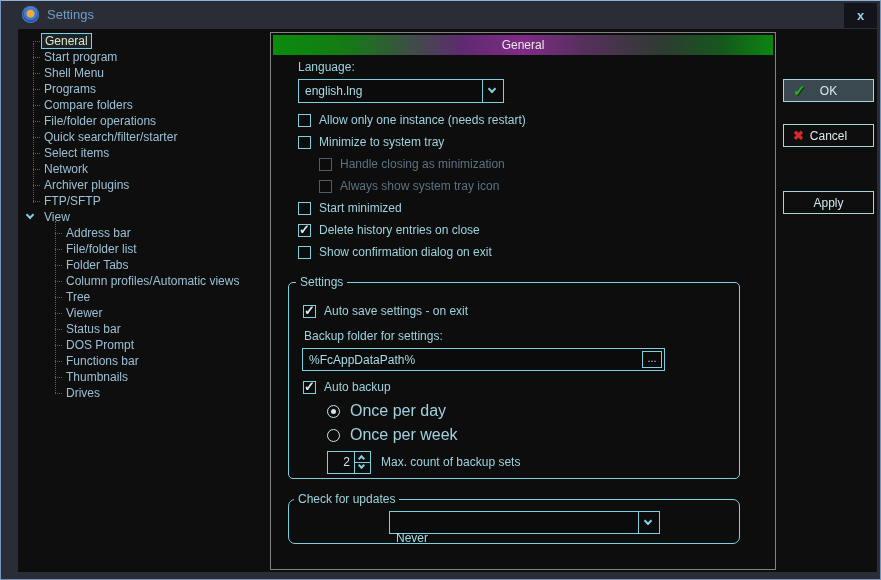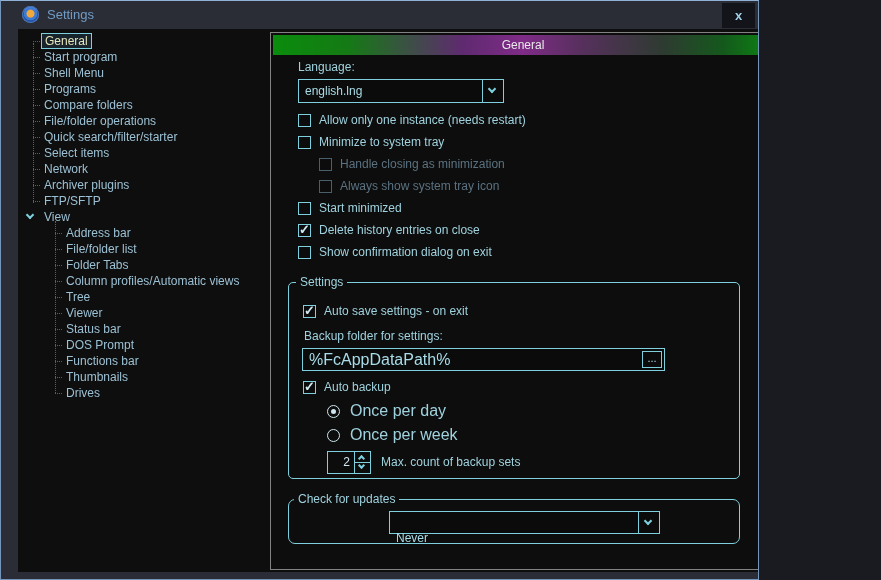--- a/index.html
+++ b/index.html
@@ -1,18 +1,18 @@
 <!DOCTYPE html>
 <html><head>
 <meta charset="utf-8">
 <style>
   * { margin:0; padding:0; box-sizing:border-box; }
   html,body { background:#1a1b20; font-family:"Liberation Sans", sans-serif; }
   .window {
-    position:relative; width:759px; height:580px;
+    position:relative; width:881px; height:580px;
     background:#2b2d36;
     border:1px solid #7596ba; border-top-color:#8fb2d6;
     overflow:hidden;
   }
   
   .titlebar { position:absolute; left:0; top:0; right:0; height:27px; }
   .globe {
     position:absolute; left:21px; top:5px; width:17px; height:17px; border-radius:50%;
     background:radial-gradient(circle at 50% 45%, #f2a93c 0 3.5px, #3d79d2 4.5px 6.5px, #1d4fa2 7px);
     box-shadow:inset 0 0 2px #9cc3f0;
@@ -73,21 +73,21 @@
   .group { position:absolute; border:1px solid #7fd0de; border-radius:5px; }
   .grp-settings { left:17px; top:249px; width:452px; height:197px; }
   .grp-updates { left:17px; top:466px; width:452px; height:45px; border-radius:7px; }
   .gtitle { position:absolute; top:-8px; left:7px; background:#0d0d0d; padding:0 4px; color:#9fd2de; font-size:12px; }
   .grp-updates .gtitle { left:5px; }
 
   .abs { position:absolute; }
   .row-autosave { left:14px; top:20px; }
   .lbl-backup { left:15px; top:46px; }
   .inputbox { position:absolute; left:13px; top:65px; width:363px; height:23px; border:1px solid #7fd0de; background:#0b0b0b; display:flex; align-items:center; }
-  .inputbox .ival { flex:1; color:#a8dce8; font-size:16px; padding-left:6px; }
+  .inputbox .ival { flex:1; color:#a8dce8; font-size:12px; padding-left:6px; }
   .browse { width:20px; height:17px; border:1px solid #7fd0de; color:#a8dce8; font-size:11px; text-align:center; line-height:13px; margin-right:2px; flex:none; }
   .row-autobackup { left:14px; top:96px; }
   .radiorow { position:absolute; display:flex; align-items:center; color:#9fd2de; font-size:16px; height:16px; }
   .radio-day { left:38px; top:120px; }
   .radio-week { left:38px; top:144px; }
   .radio { width:13px; height:13px; border:1px solid #cfe6ee; border-radius:50%; margin-right:10px; position:relative; flex:none; }
   .radiorow.on .radio::after { content:""; position:absolute; inset:3px; background:#cfe6ee; border-radius:50%; }
   .spin { position:absolute; left:38px; top:168px; width:44px; height:23px; border:1px solid #7fd0de; background:#0c0c0c; display:flex; }
   .spin .num { width:26px; text-align:right; padding-right:4px; color:#cfe6ee; font-size:12px; line-height:21px; }
   .spin .arr { flex:1; border-left:1px solid #7fd0de; display:flex; flex-direction:column; }

